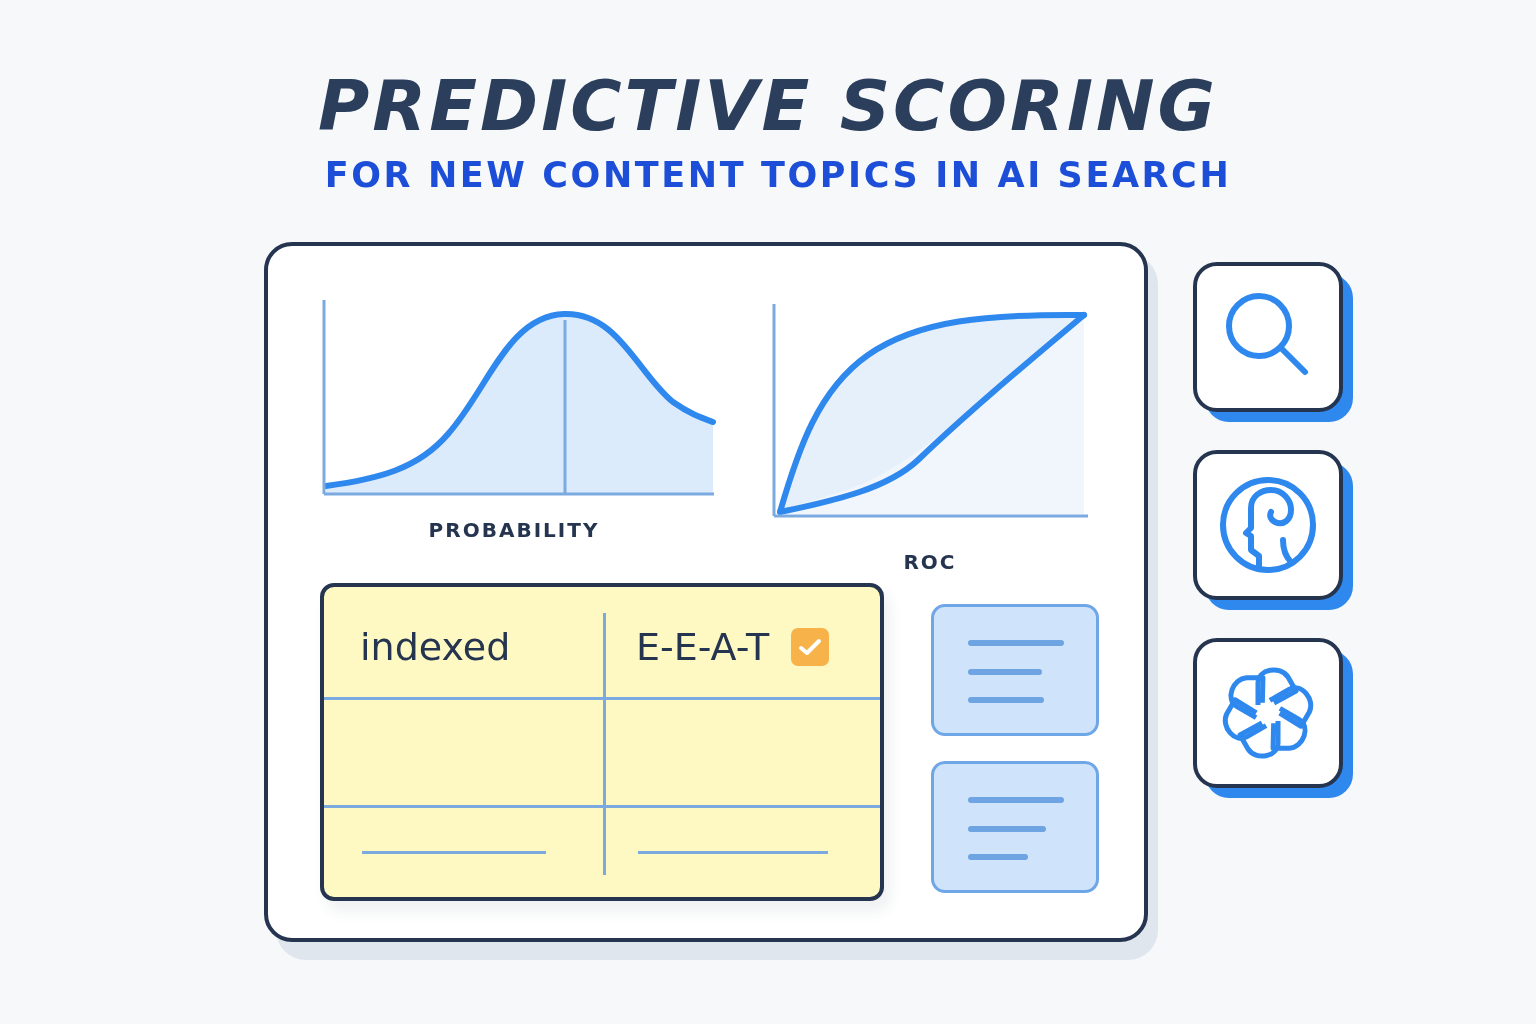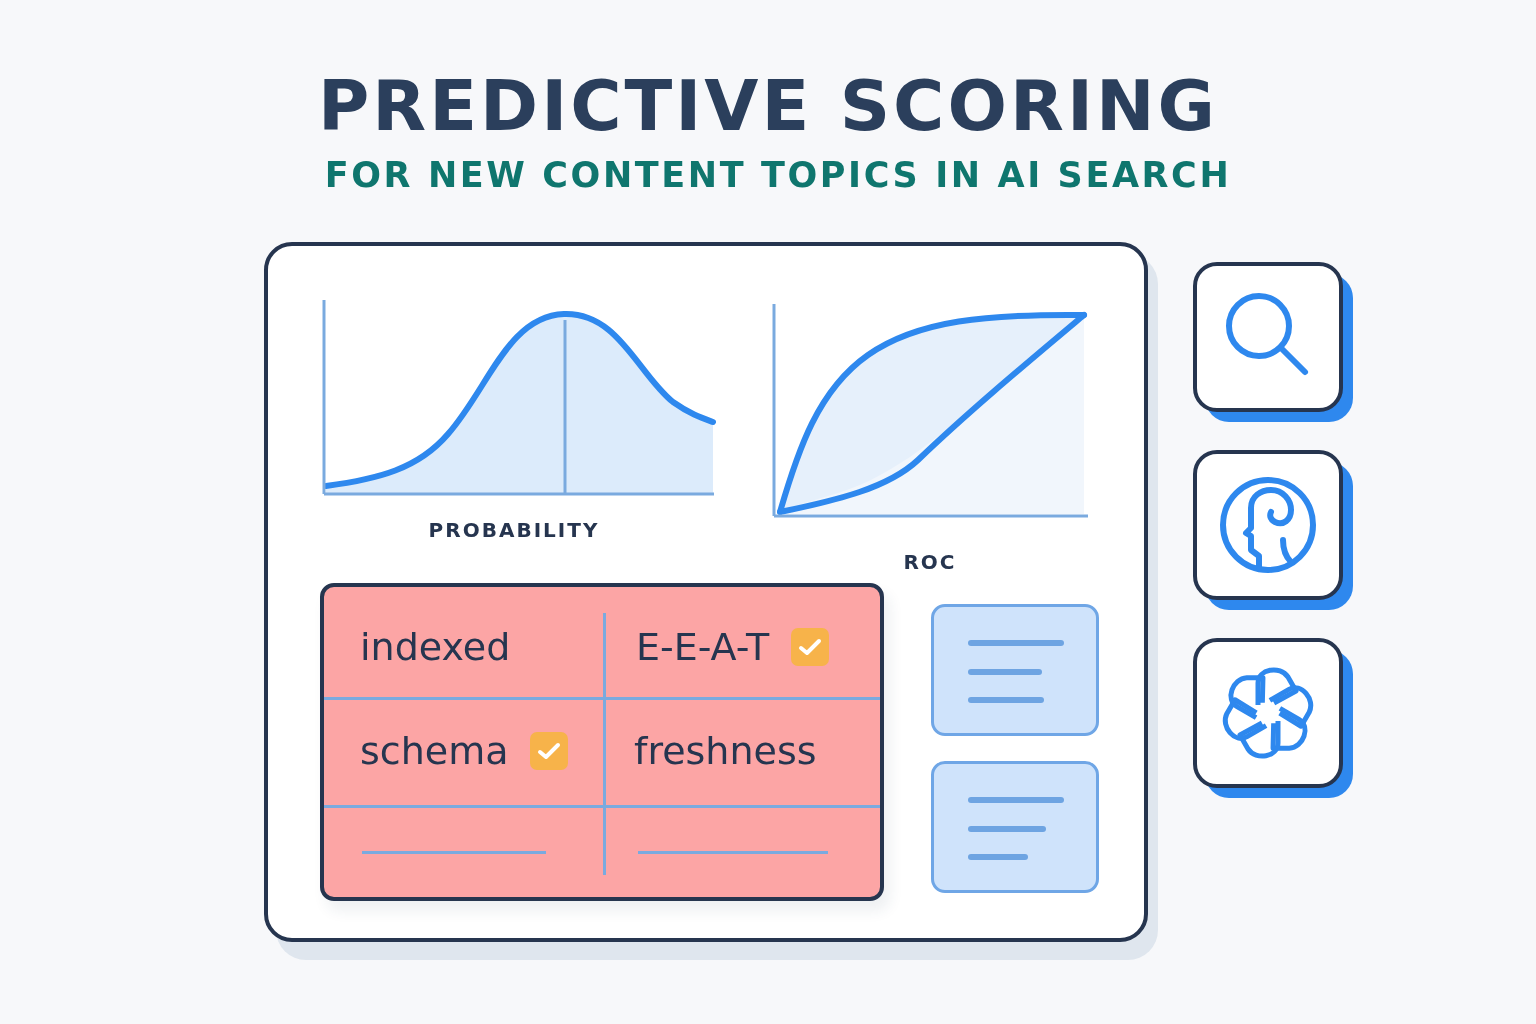--- a/index.html
+++ b/index.html
@@ -6,44 +6,45 @@
   body {
     width: 1536px; height: 1024px; position: relative; overflow: hidden;
     background: #f7f8fa;
     font-family: "DejaVu Sans", "Liberation Sans", sans-serif;
     color: #263a55;
   }
   .title {
     position: absolute; left: 0; right: 0; top: 66px; text-align: center;
     font-size: 70px; font-weight: bold; letter-spacing: 3px; color: #2b3f5c;
     line-height: 80px;
+    font-style: italic;
   }
   .subtitle {
     position: absolute; left: 0; right: 0; top: 154px; text-align: center;
-    font-size: 35px; letter-spacing: 2.6px; color: #0f766e; line-height: 42px;
+    font-size: 35px; letter-spacing: 2.6px; color: #1d4ed8; line-height: 42px;
     font-weight: bold;
     margin-left: 20px;
   }
   .panel-shadow {
     position: absolute; left: 276px; top: 254px; width: 882px; height: 706px;
     border-radius: 30px; background: #dfe6ee;
   }
   .panel {
     position: absolute; left: 264px; top: 242px; width: 876px; height: 692px;
     border: 4px solid #26354f; border-radius: 28px; background: #ffffff;
   }
   .chart { position: absolute; }
   .chart svg { display: block; }
   .chart-label {
     position: absolute; font-size: 20px; letter-spacing: 2px; color: #26354f;
     text-align: center; font-weight: bold;
   }
   .table-card {
     position: absolute; left: 320px; top: 583px; width: 556px; height: 310px;
-    border: 4px solid #26354f; border-radius: 14px; background: #fca5a5;
+    border: 4px solid #26354f; border-radius: 14px; background: #fef9c3;
     box-shadow: 6px 10px 14px rgba(40,60,90,0.08);
   }
   .cell {
     position: absolute; display: flex; align-items: center; font-size: 38px;
     color: #26354f; gap: 22px;
   }
   .check {
     width: 38px; height: 38px; border-radius: 7px; background: #f7b34a;
     display: inline-flex; align-items: center; justify-content: center;
   }
@@ -108,31 +109,20 @@
     <span>indexed</span>
   </div>
   <div class="cell" style="left:312px; top:30px; height:60px;">
     <span>E-E-A-T</span>
     <span class="check">
       <svg width="24" height="20" viewBox="0 0 24 20">
           <path d="M3,11 L9,16 L21,4" fill="none" stroke="#ffffff" stroke-width="4" stroke-linecap="round" stroke-linejoin="round"></path>
         </svg>
     </span>
   </div>
-  <div class="cell" style="left:36px; top:134px; height:60px;">
-    <span>schema</span>
-    <span class="check">
-      <svg width="24" height="20" viewBox="0 0 24 20">
-          <path d="M3,11 L9,16 L21,4" fill="none" stroke="#ffffff" stroke-width="4" stroke-linecap="round" stroke-linejoin="round"></path>
-        </svg>
-    </span>
-  </div>
-  <div class="cell" style="left:310px; top:134px; height:60px;">
-    <span>freshness</span>
-  </div>
 
   <div class="hline" style="left:38px; top:264px; width:184px;"></div>
   <div class="hline" style="left:314px; top:264px; width:190px;"></div>
 </div>
 
 <div class="mini-card" style="left:931px; top:604px;">
   <div class="mini-line" style="left:34px; top:33px; width:96px;"></div>
   <div class="mini-line" style="left:34px; top:62px; width:74px;"></div>
   <div class="mini-line" style="left:34px; top:90px; width:76px;"></div>
 </div>

